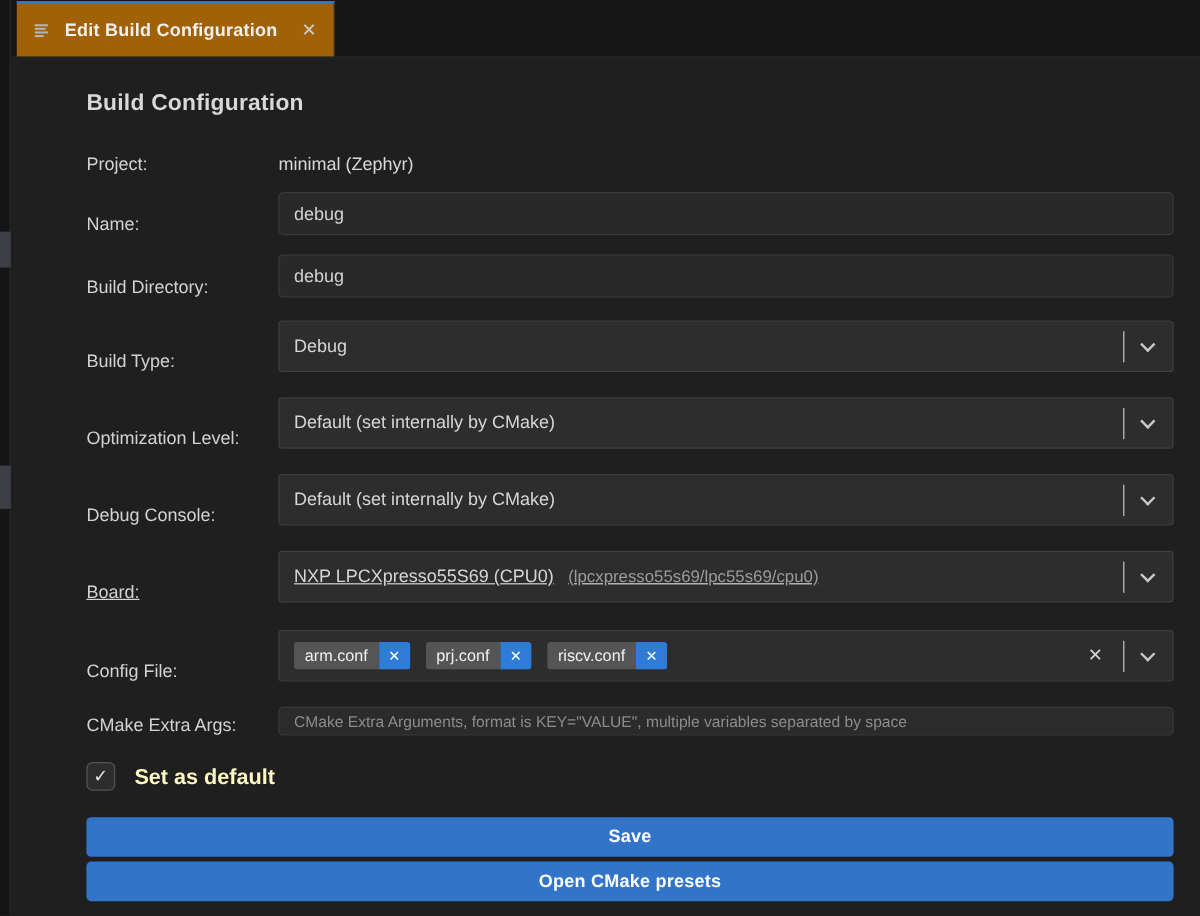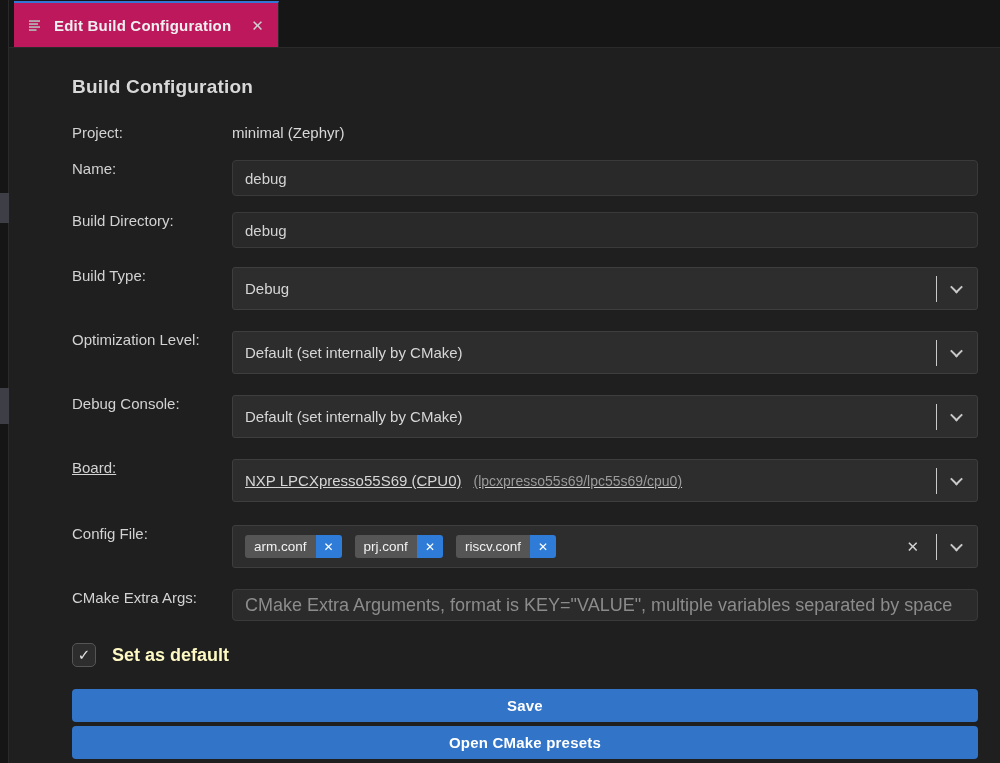--- a/index.html
+++ b/index.html
@@ -16,30 +16,30 @@
     position:relative;
   }
   
   .left-strip{position:absolute;left:0;top:0;bottom:0;width:9px;background:#151515;border-right:1px solid #2a2a2a;z-index:5;}
   .left-strip .seg{position:absolute;left:0;width:9px;background:#3e3e46;}
   .seg.seg1{top:193px;height:30px;}
   .seg.seg2{top:388px;height:36px;}
 
   
   .tabbar{position:absolute;left:0;right:0;top:0;height:48px;background:#161616;border-bottom:1px solid #2a2a2a;display:flex;align-items:stretch;padding-left:14px;}
-  .tab{margin-top:1px;display:flex;align-items:center;gap:10px;padding:0 14px;background:#be185d;border-top:2.5px solid var(--tab-indicator);border-right:1px solid #2a2a2a;min-width:258px;}
+  .tab{margin-top:1px;display:flex;align-items:center;gap:10px;padding:0 14px;background:#a16207;border-top:2.5px solid var(--tab-indicator);border-right:1px solid #2a2a2a;min-width:258px;}
   .tab-title{color:#f0f0f0;font-size:15px;font-weight:700;letter-spacing:.2px;}
   .tab-close{color:#cfcfcf;font-size:15px;margin-left:10px;cursor:pointer;line-height:1;}
   .tab-icon{display:inline-flex;}
 
   
   .content{position:absolute;top:48px;left:9px;right:0;bottom:0;padding:28px 22px 0 63px;}
   h1{margin:0 0 26px 0;font-size:19px;font-weight:700;color:#d8d8d8;letter-spacing:.2px;}
 
-  .row{display:flex;align-items:flex-start;}
+  .row{display:flex;align-items:flex-end;}
   .row .lbl{width:160px;flex:0 0 160px;font-size:15px;color:#d2d2d2;}
   .ctl{flex:1;min-width:0;}
 
   .row-project{margin-bottom:14px;height:22px;}
   .plain-value{font-size:15px;color:#d8d8d8;}
 
   .row-name,.row-builddir{margin-bottom:16px;}
   .row-builddir{margin-bottom:19px;}
   input.text{
     width:100%;height:36px;background:#292929;border:1px solid #3a3a3a;border-radius:4px;
@@ -60,21 +60,21 @@
   .chevron{width:9px;height:9px;border-right:2.2px solid #c9c9c9;border-bottom:2.2px solid #c9c9c9;transform:rotate(45deg) translate(-1px,-1px);flex:0 0 auto;margin-right:4px;}
   .clear-x{color:#d2d2d2;font-size:15px;font-weight:700;margin-right:17px;line-height:1;cursor:pointer;}
 
   
   .chips{display:flex;gap:13px;flex:1;min-width:0;align-items:center;}
   .chip{display:inline-flex;align-items:stretch;border-radius:3px;overflow:hidden;font-size:13.5px;}
   .chip-label{background:#555555;color:#f2f2f2;padding:4px 9px;display:flex;align-items:center;}
   .chip-remove{background:var(--chip-remove-bg);color:#ffffff;padding:4px 8px;font-weight:700;font-size:12px;display:flex;align-items:center;cursor:pointer;}
 
   .row-cmake{margin-bottom:21px;}
-  input.text.small{height:32px;background:#2b2b2b;font-size:18px;}
+  input.text.small{height:24px;background:#2b2b2b;font-size:13px;}
 
   
   .row-check{margin-bottom:21px;height:26px;display:flex;align-items:center;}
   .checkbox{width:24px;height:24px;background:#2d2d2d;border:1px solid #555555;border-radius:5px;display:flex;align-items:center;justify-content:center;color:#e2e2e2;font-size:15px;cursor:pointer;flex:0 0 24px;}
   .check-label{margin-left:16px;font-size:18px;font-weight:600;color:#fef9c3;}
 
   
   .btn-row{display:flex;gap:4px;flex-direction:column;}
   .btn{background:var(--accent-blue);color:#ffffff;border:none;border-radius:4px;font-size:15px;font-weight:600;padding:8px 17px;cursor:pointer;font-family:"Liberation Sans","DejaVu Sans",sans-serif;letter-spacing:.2px;}
 </style>

